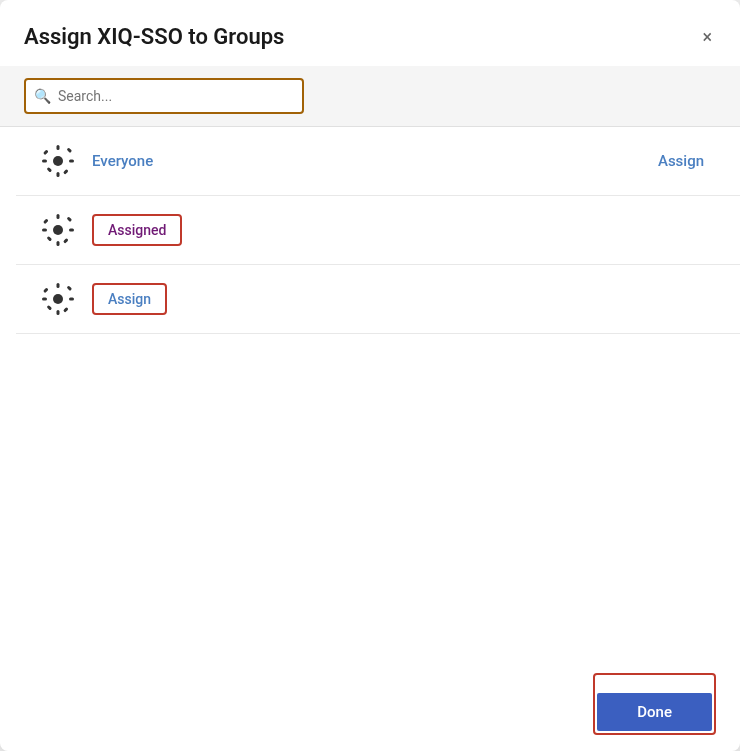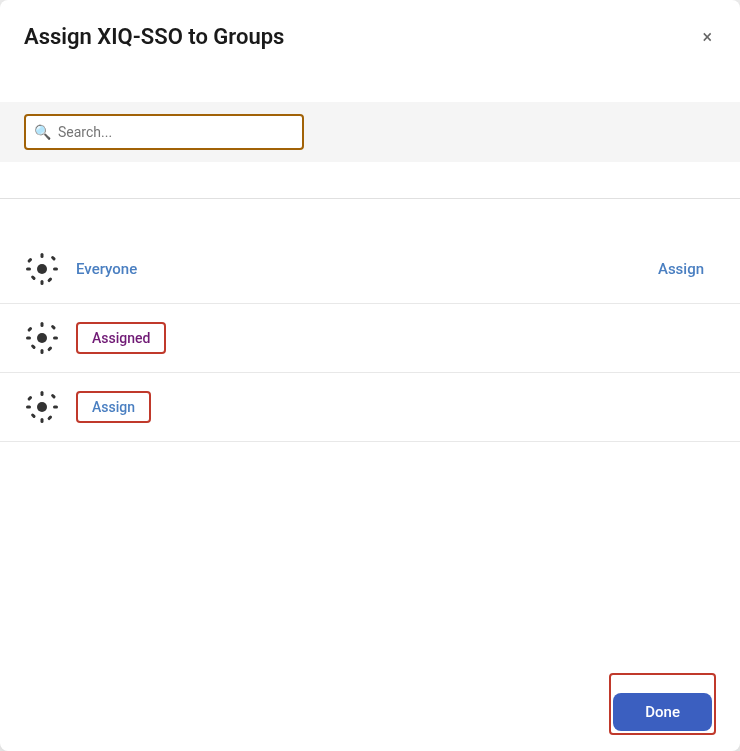--- a/index.html
+++ b/index.html
@@ -28,21 +28,20 @@
     .modal {
       background: #ffffff;
       border-radius: 8px;
       box-shadow: 0 4px 20px rgba(0,0,0,0.15);
       width: 740px;
       height: 751px;
       display: flex;
       flex-direction: column;
       position: relative;
       overflow: hidden;
-      gap: 36px;
     }
 
     .modal-header {
       padding: 24px 24px 0 24px;
       display: flex;
       align-items: flex-start;
       justify-content: space-between;
     }
 
     .modal-title {
@@ -94,20 +93,21 @@
 
     .divider {
       height: 1px;
       background: #e0e0e0;
       margin: 0 0;
     }
 
     .group-list {
       flex: 1;
       overflow-y: auto;
+      padding-left: 16px;
     }
 
     .group-item {
       display: flex;
       align-items: center;
       padding: 16px 24px;
       border-bottom: 1px solid #e8e8e8;
     }
 
     .group-icon {
@@ -187,22 +187,22 @@
     .done-btn-wrapper {
       border: 2px solid #c0392b;
       border-radius: 4px;
       padding: 2px;
     }
 
     .done-btn {
       background: #3b5fc0;
       color: #fff;
       border: none;
-      border-radius: 8px;
-      padding: 10px 32px;
+      border-radius: 2px;
+      padding: 10px 40px;
       font-size: 15px;
       font-weight: 500;
       cursor: pointer;
       margin-top: 16px;
     }
   </style>
 </head>
 <body>
 
 <div class="modal-overlay">

